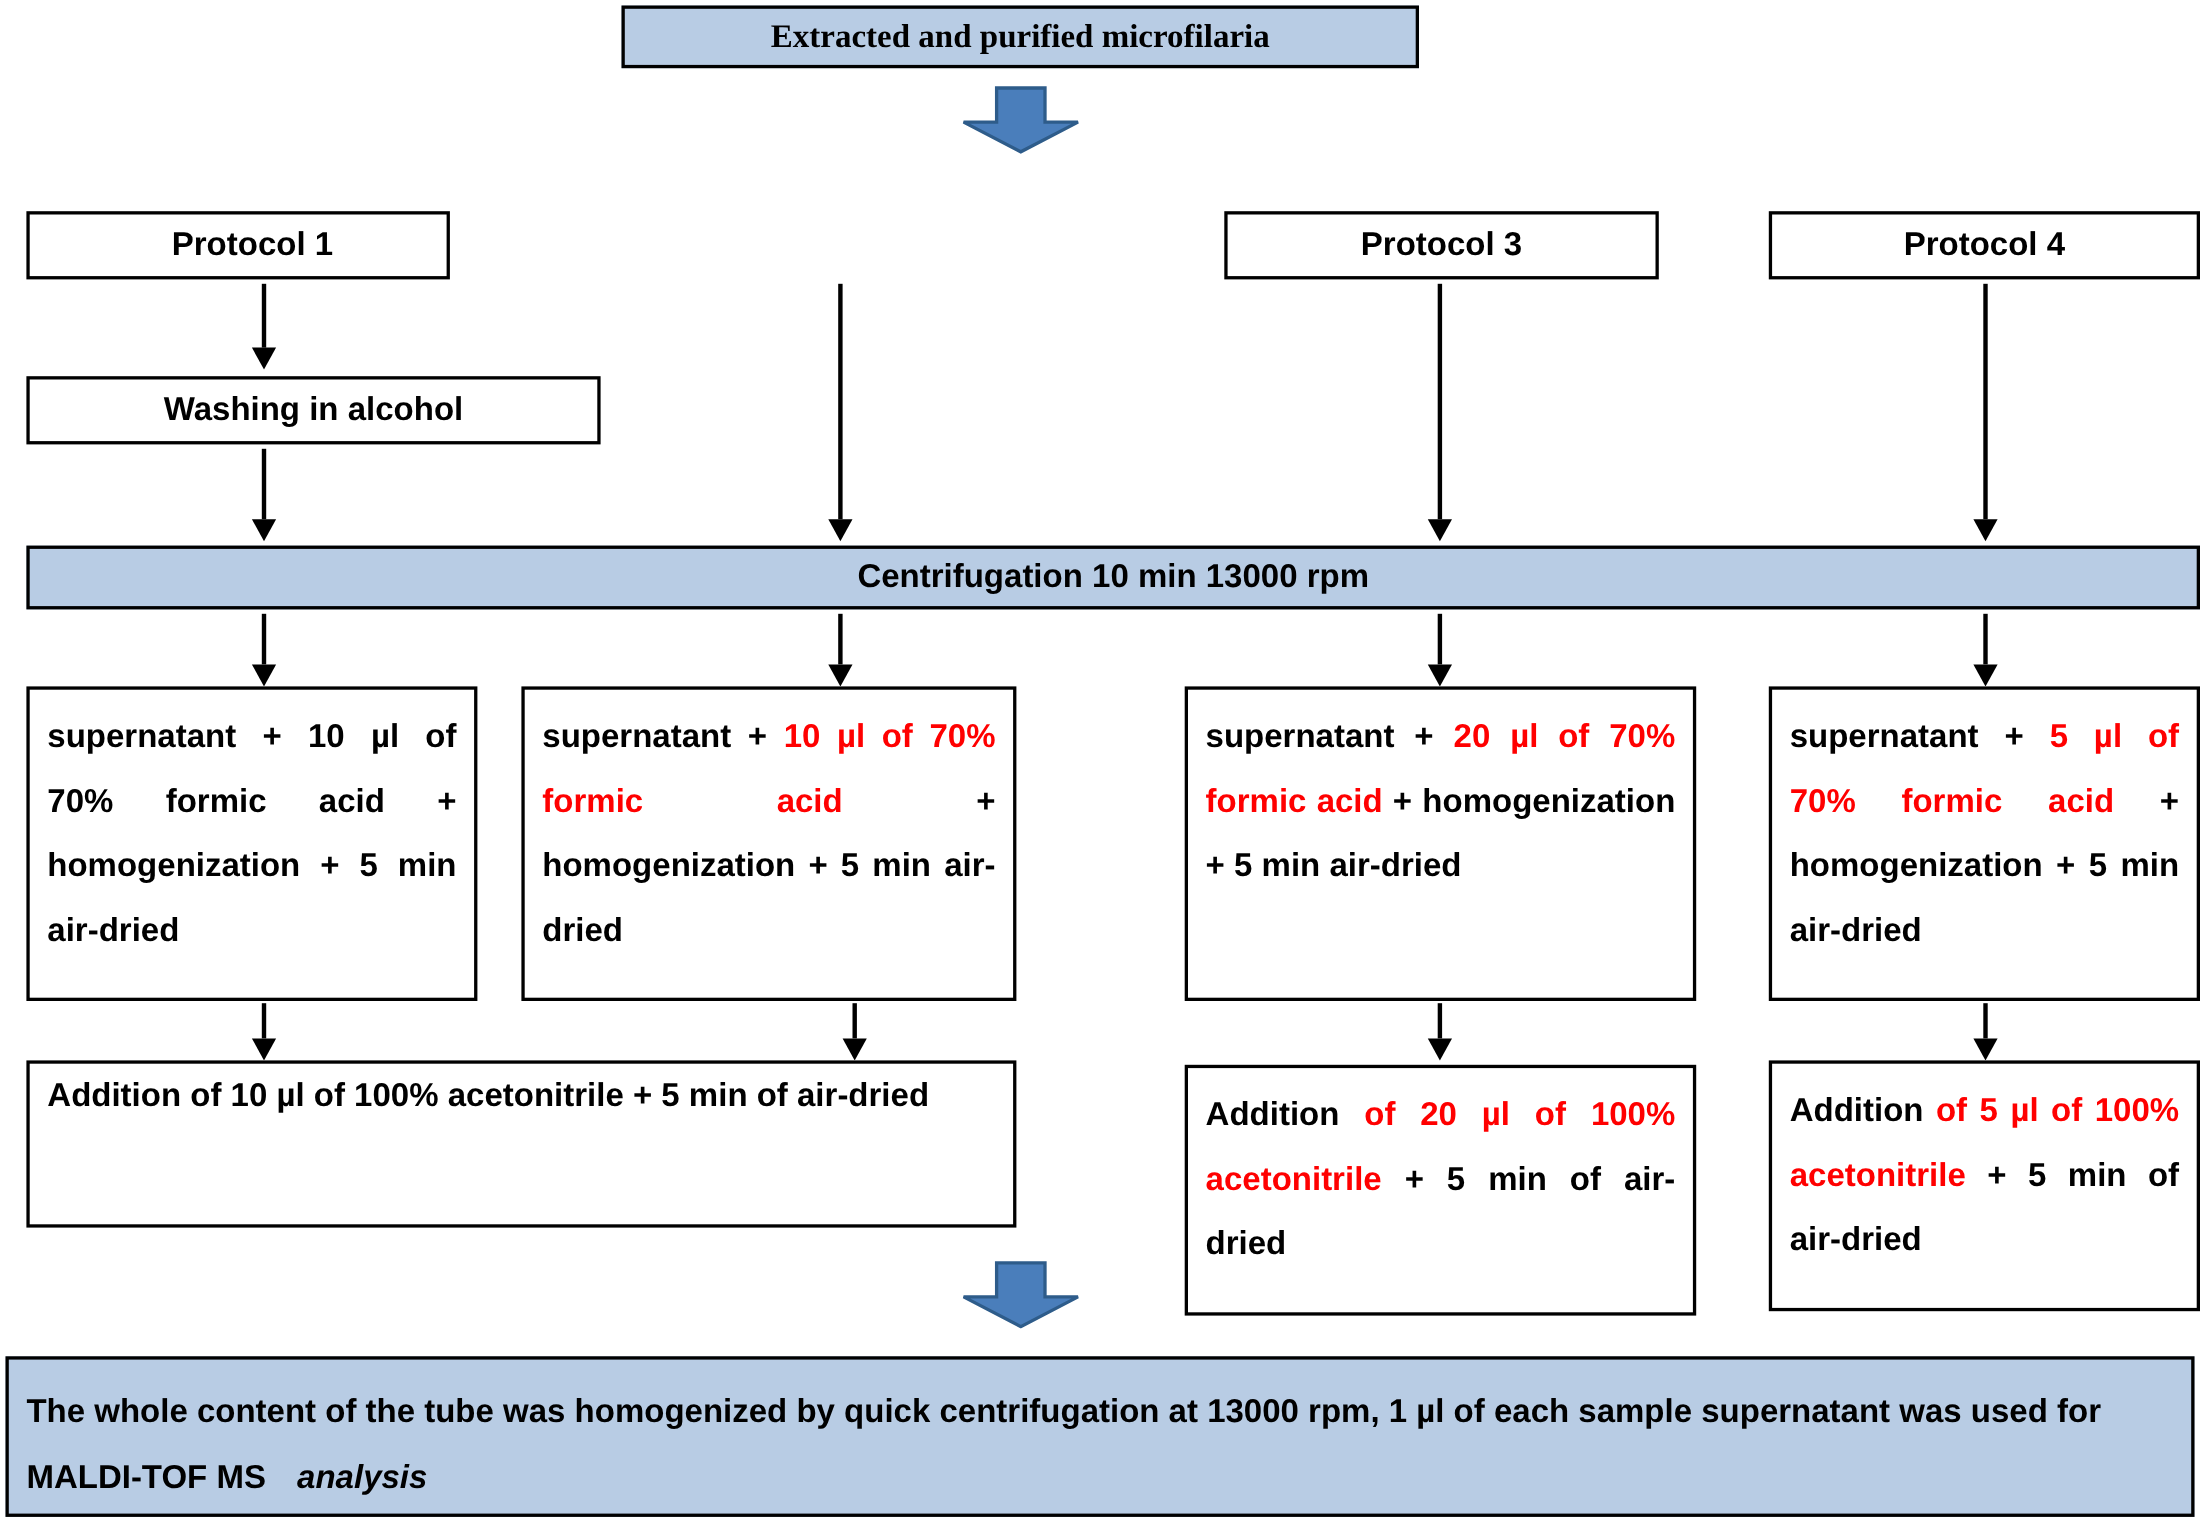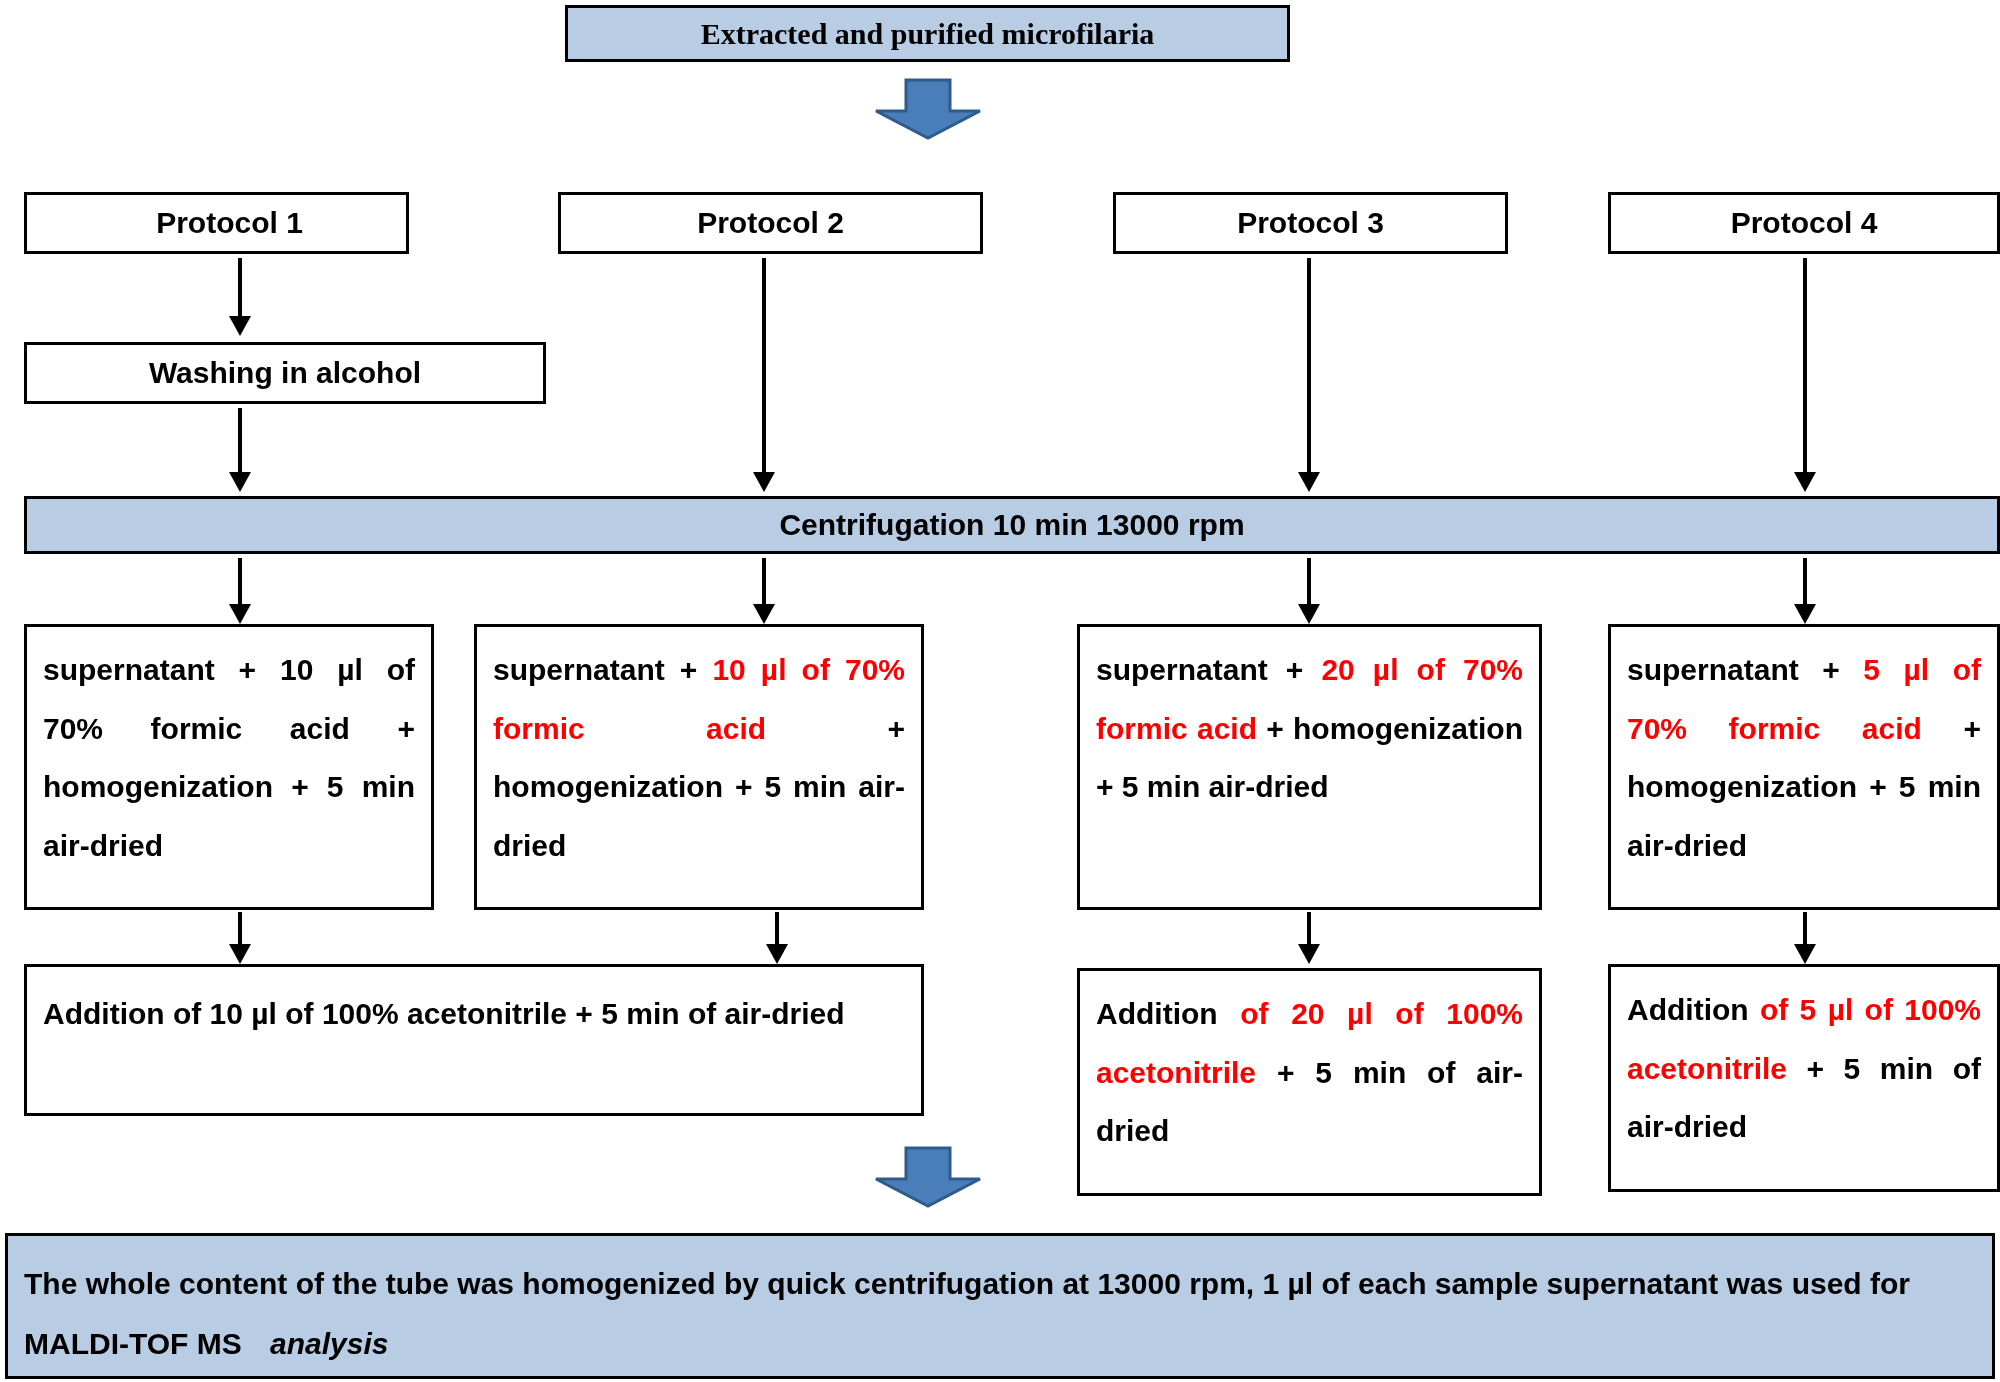--- a/index.html
+++ b/index.html
@@ -39,21 +39,21 @@
     justify-content: center;
     text-align: center;
   }
   .para {
     padding: 14px 16px 10px 16px;
     text-align: justify;
     text-justify: inter-word;
     line-height: 1.95;
   }
   .para-left {
-    padding: 18px 16px 10px 16px;
+    padding: 0 16px 10px 16px;
     text-align: left;
     line-height: 1.95;
   }
   .red { color: #ff0000; }
   .ital { font-style: italic; margin-left: 20px; }
 
   
   .arrow {
     position: absolute;
   }
@@ -95,23 +95,20 @@
   <div class="bigarrow" style="left:873px; top:78px; width:110px; height:62px;">
     <svg width="110" height="62" viewBox="0 0 110 62" aria-hidden="true">
       <polygon points="33,2 77,2 77,33 107,33 55,60 3,33 33,33" fill="#4a7ebb" stroke="#2e5c8a" stroke-width="3"></polygon>
     </svg>
   </div>
 
   <div class="box center-mid" style="left:24px; top:192px; width:385px; height:62px; font-size:30px;padding-left:26px;">
     <span>Protocol 1</span>
   </div>
 
-  <div class="box center-mid" style="left:558px; top:192px; width:425px; height:62px; font-size:30px;">
-    <span>Protocol 2</span>
-  </div>
 
   <div class="box center-mid" style="left:1113px; top:192px; width:395px; height:62px; font-size:30px;">
     <span>Protocol 3</span>
   </div>
 
   <div class="box center-mid" style="left:1608px; top:192px; width:392px; height:62px; font-size:30px;">
     <span>Protocol 4</span>
   </div>
 
   <div class="arrow" style="left:228px; top:258px; width:24px; height:78px;">

